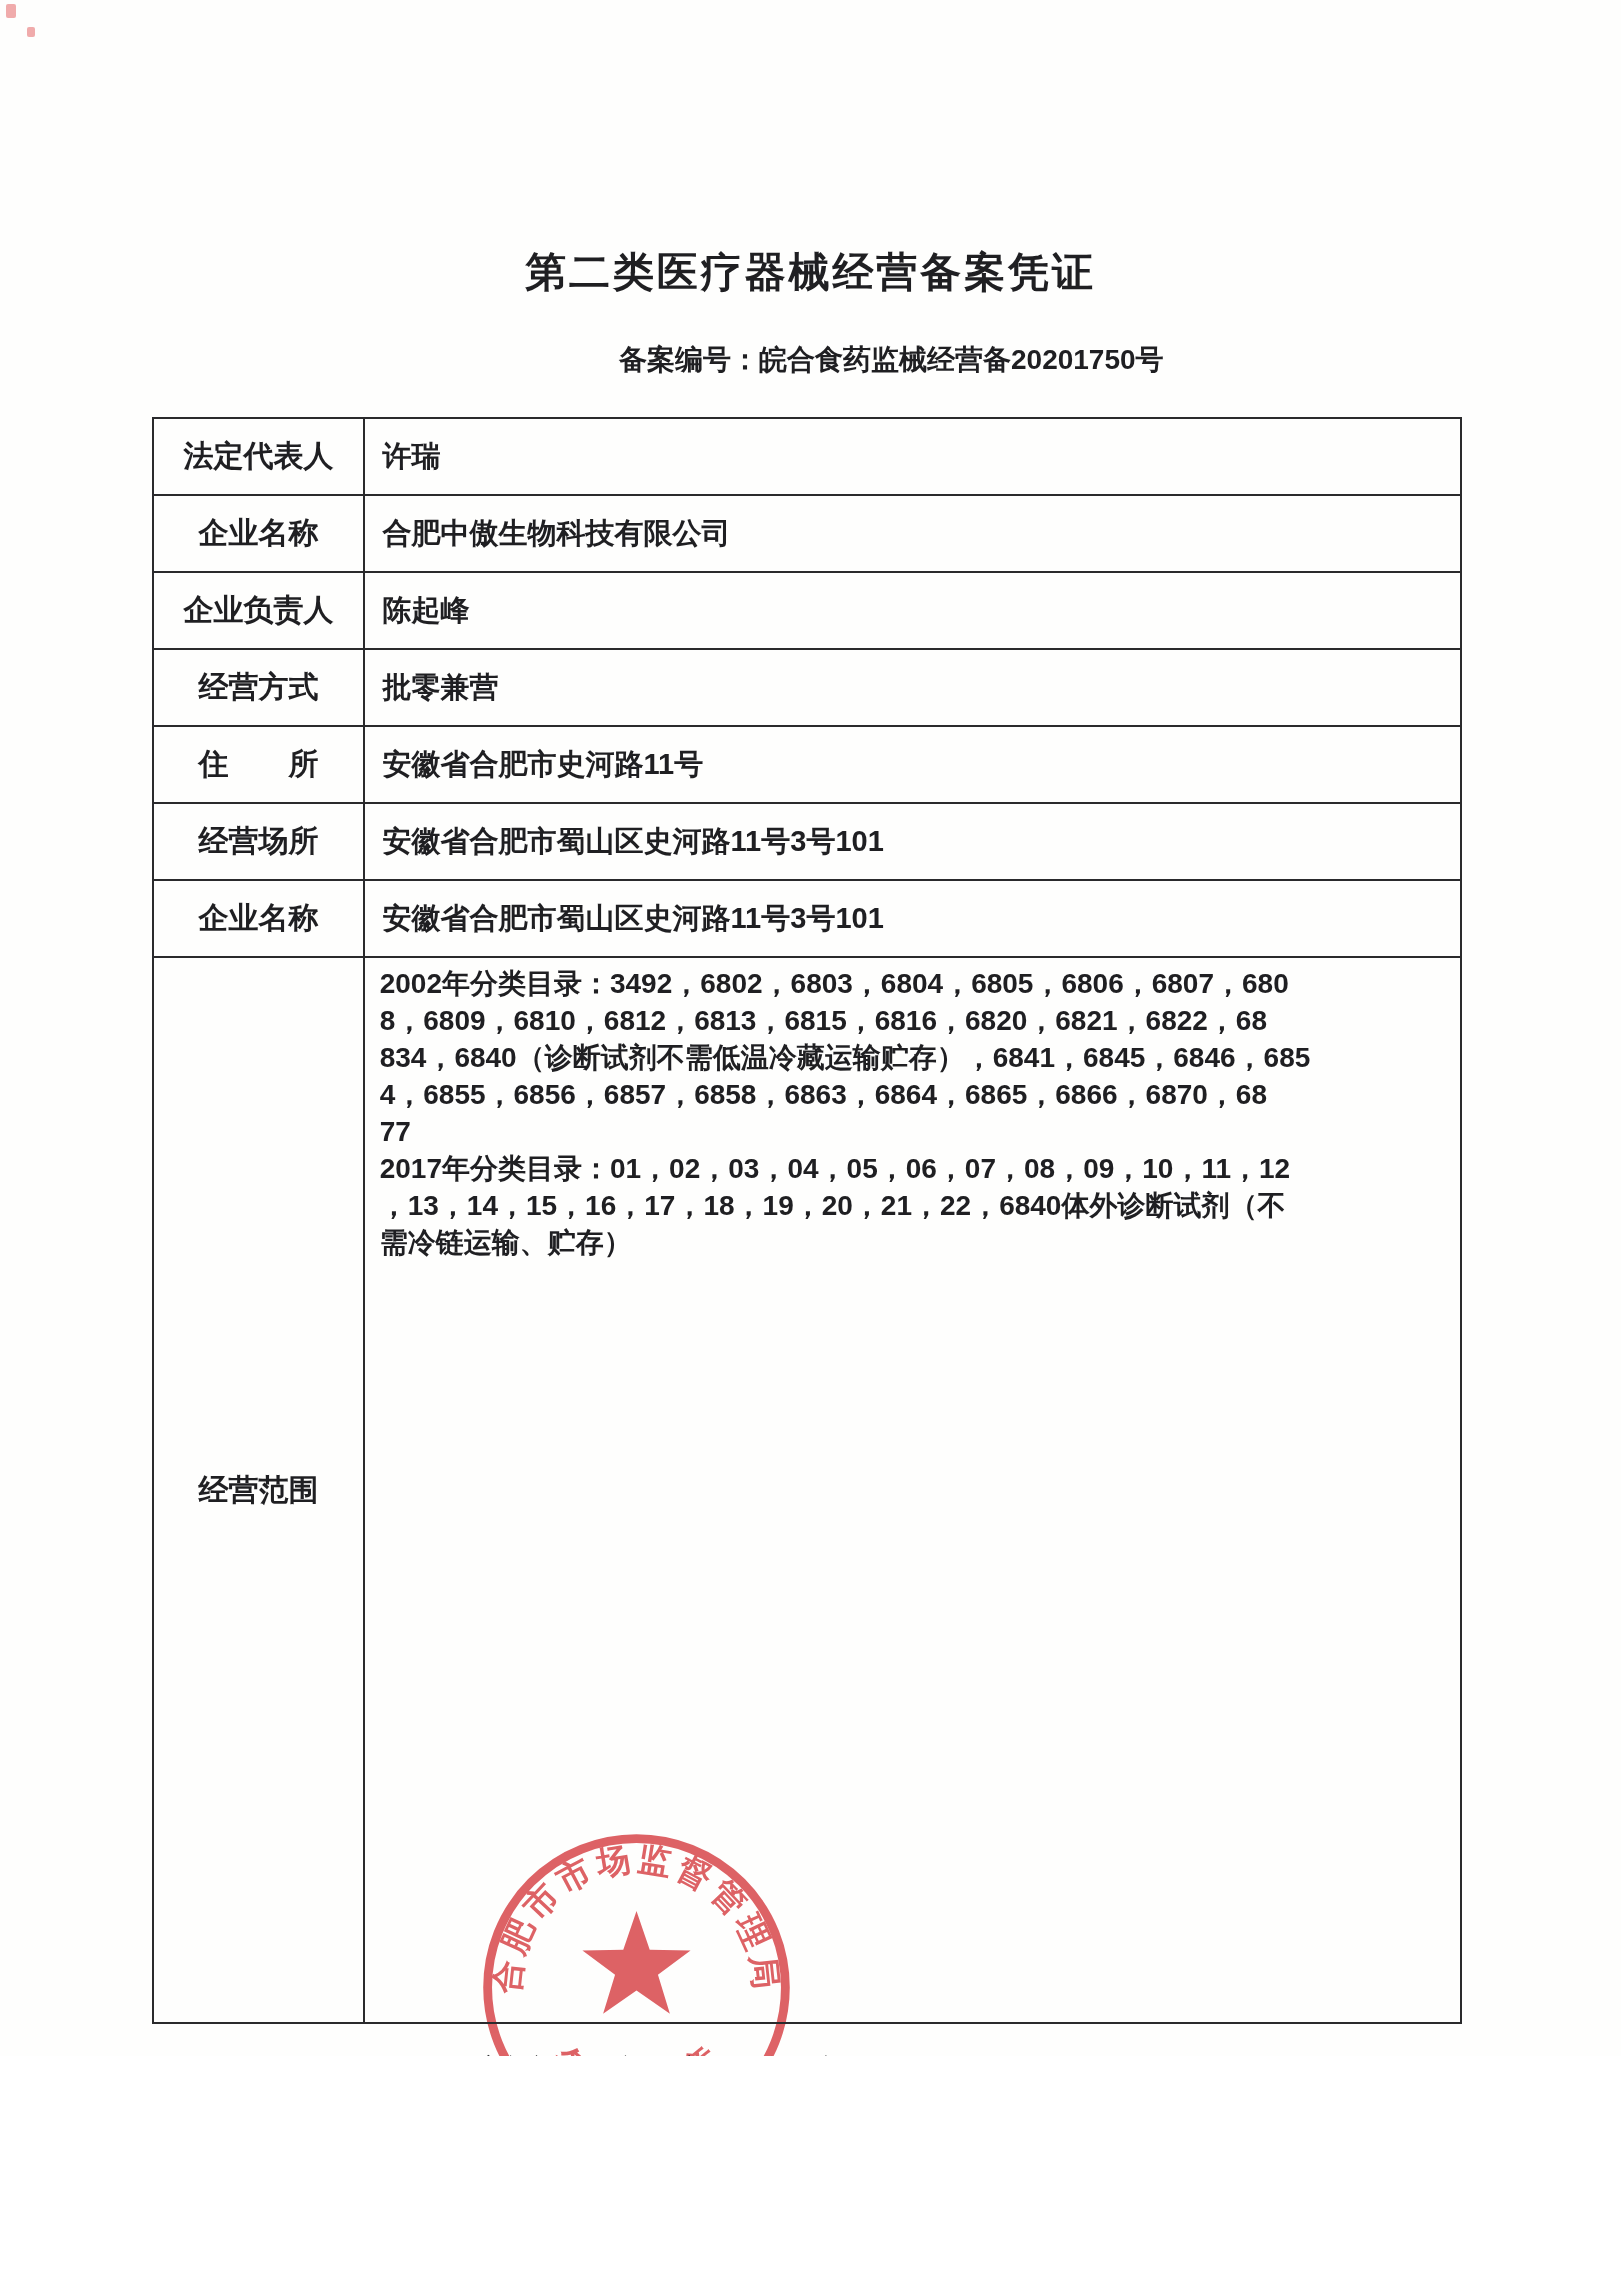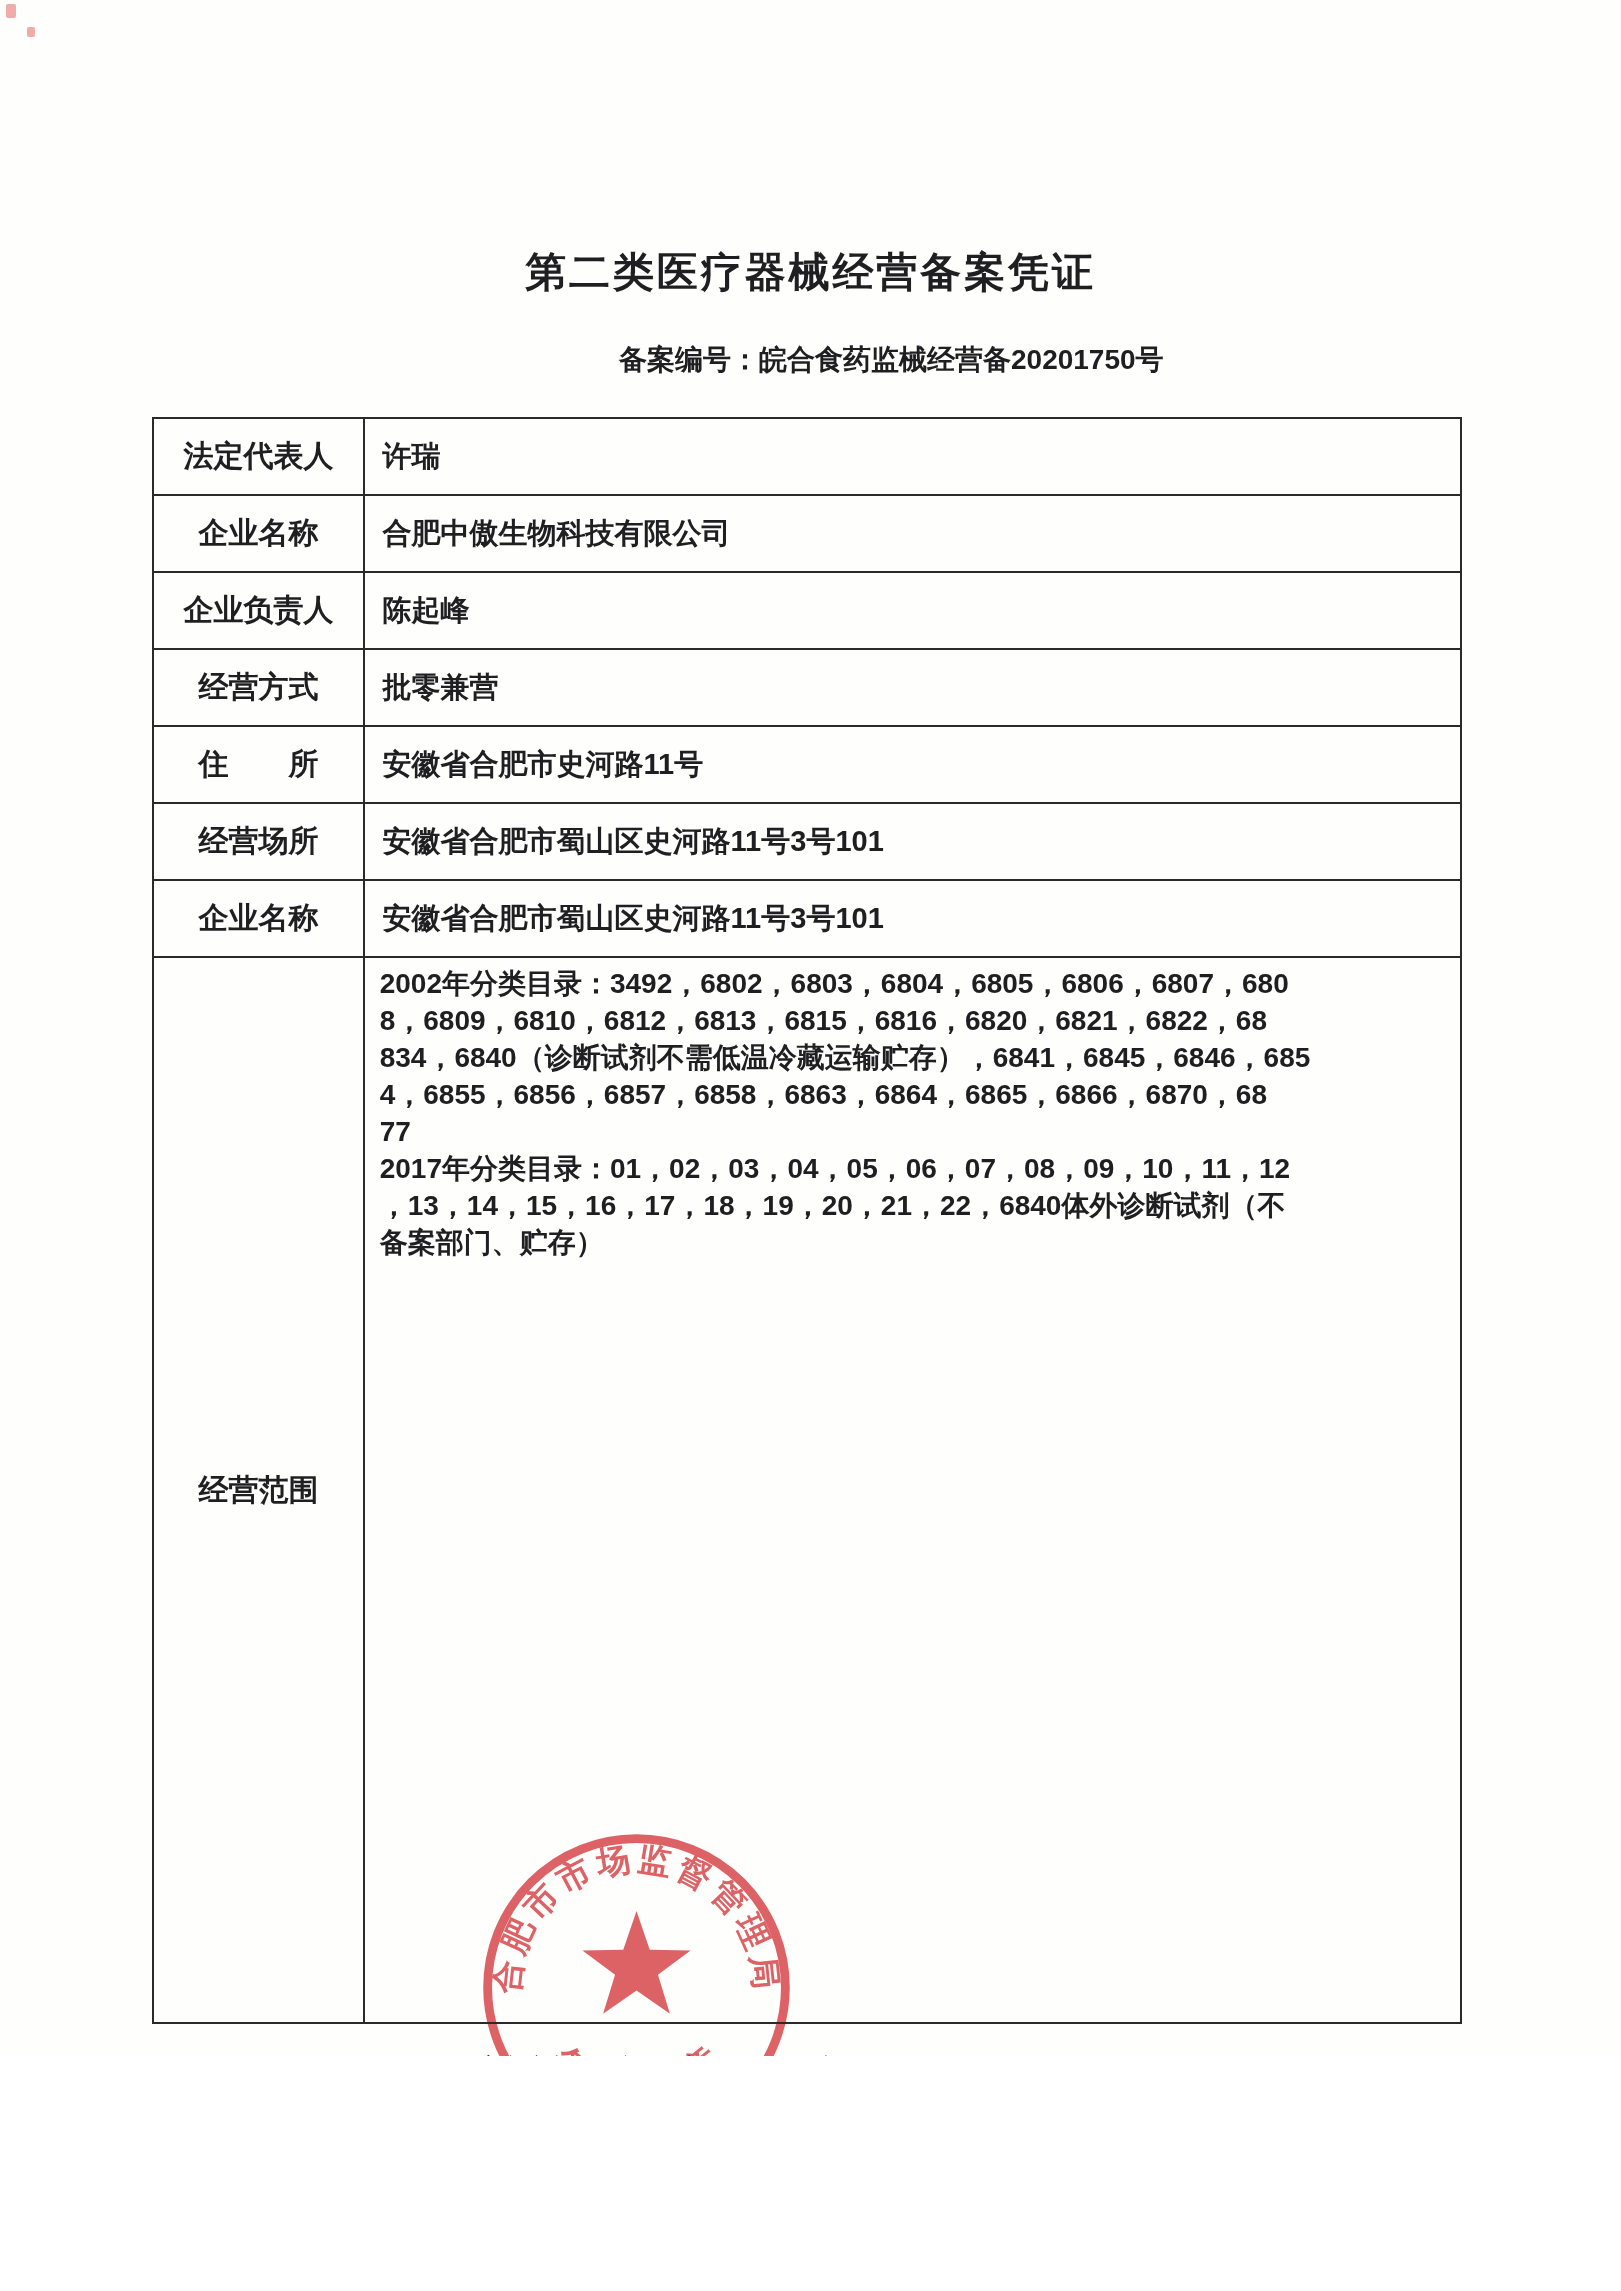--- a/index.html
+++ b/index.html
@@ -130,21 +130,21 @@
     <div class="trow big">
       <div class="cell-label">经营范围</div>
       <div class="cell-scope">
         <div class="scope-line">2002年分类目录：3492，6802，6803，6804，6805，6806，6807，680</div>
         <div class="scope-line">8，6809，6810，6812，6813，6815，6816，6820，6821，6822，68</div>
         <div class="scope-line">834，6840（诊断试剂不需低温冷藏运输贮存），6841，6845，6846，685</div>
         <div class="scope-line">4，6855，6856，6857，6858，6863，6864，6865，6866，6870，68</div>
         <div class="scope-line">77</div>
         <div class="scope-line">2017年分类目录：01，02，03，04，05，06，07，08，09，10，11，12</div>
         <div class="scope-line">，13，14，15，16，17，18，19，20，21，22，6840体外诊断试剂（不</div>
-        <div class="scope-line">备案部门、贮存）</div>
+        <div class="scope-line">需冷链运输、贮存）</div>
       </div>
     </div>
 
   </div>
 
   <div class="footer-line footer-dept">
     <span>备案部门（公章）:</span><span class="val">安徽省合肥市</span>
   </div>
 
   <div class="footer-line footer-date">

